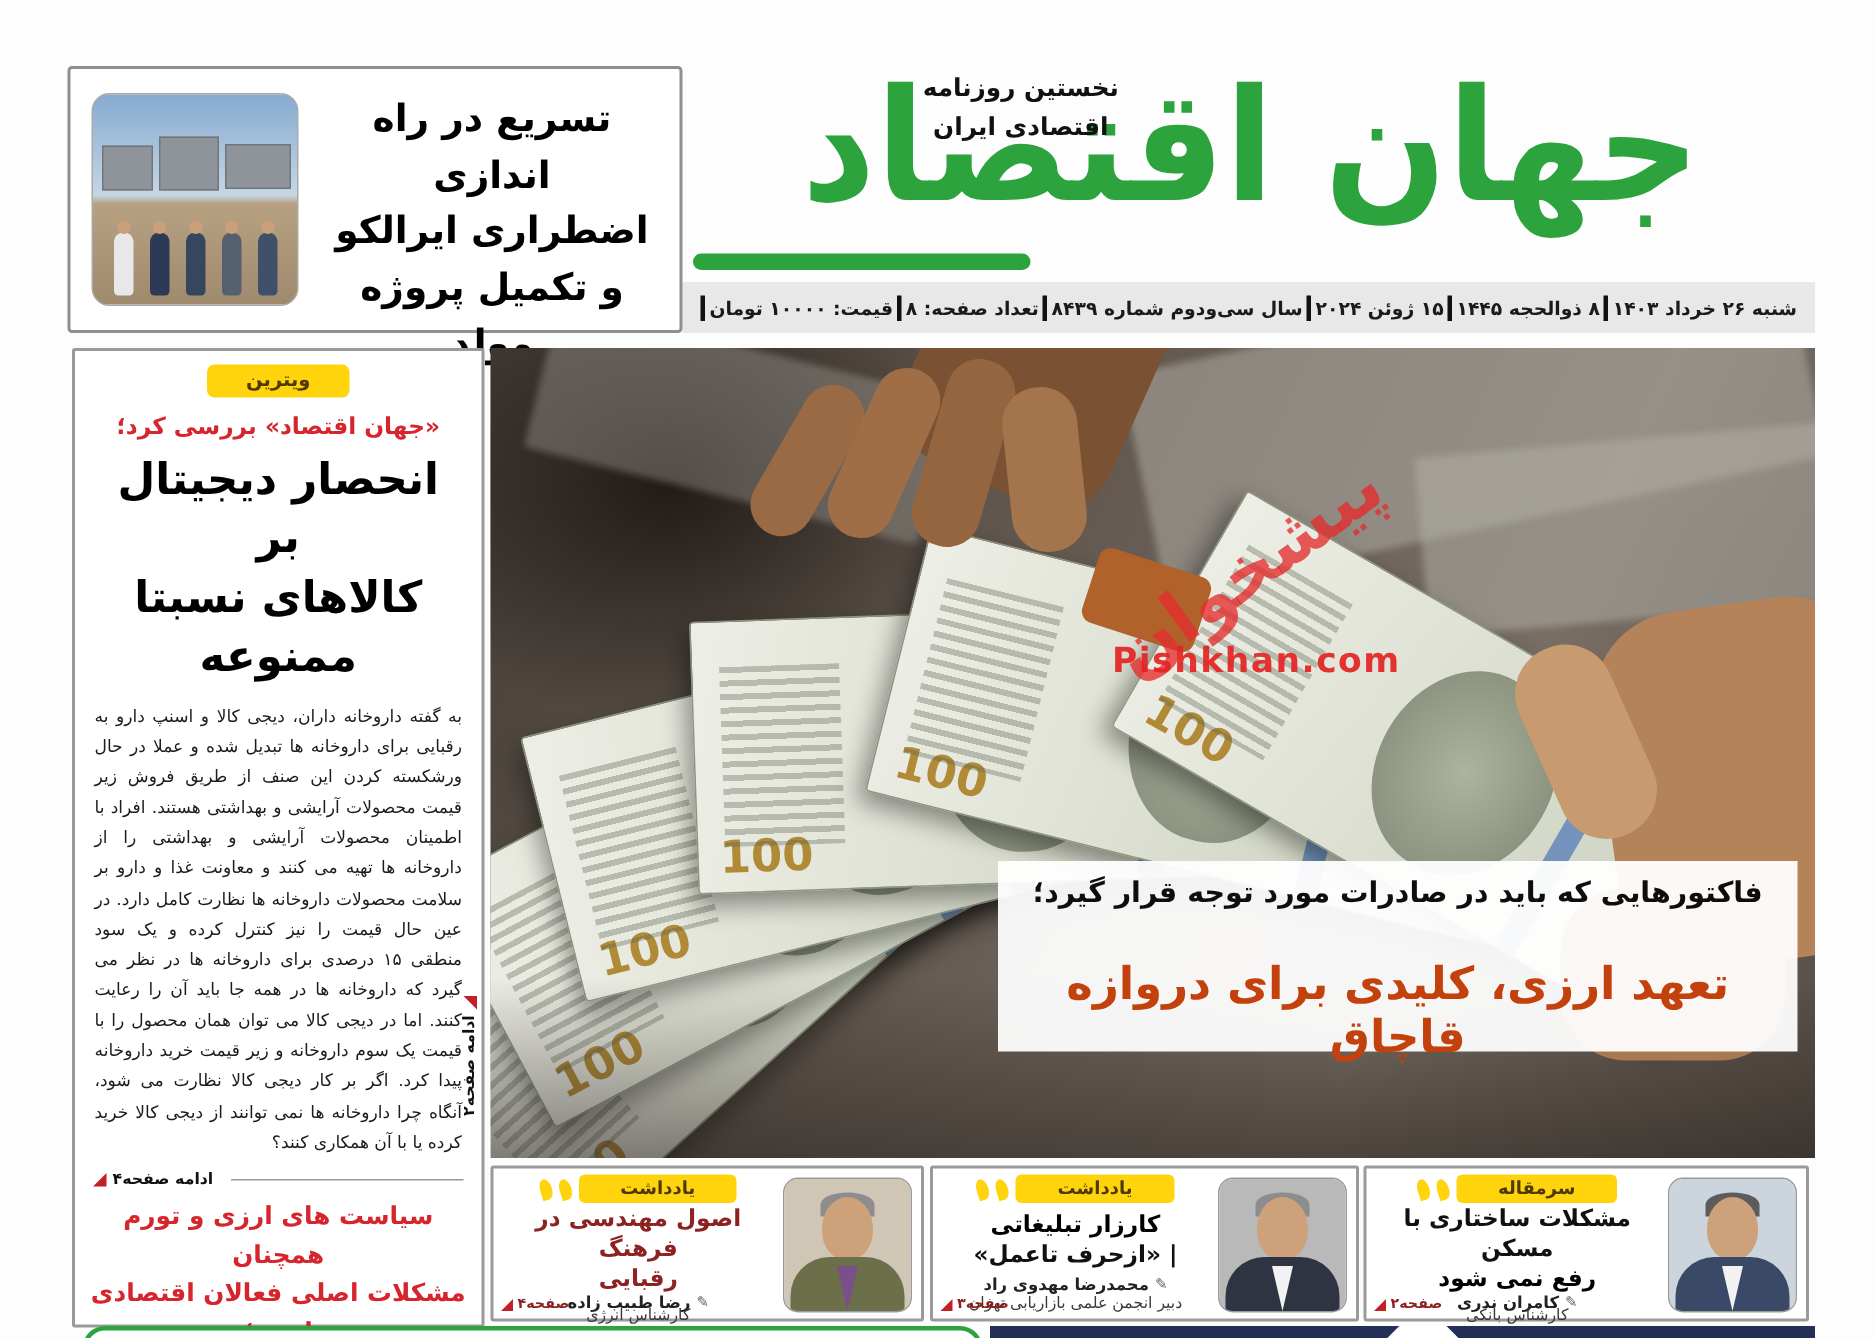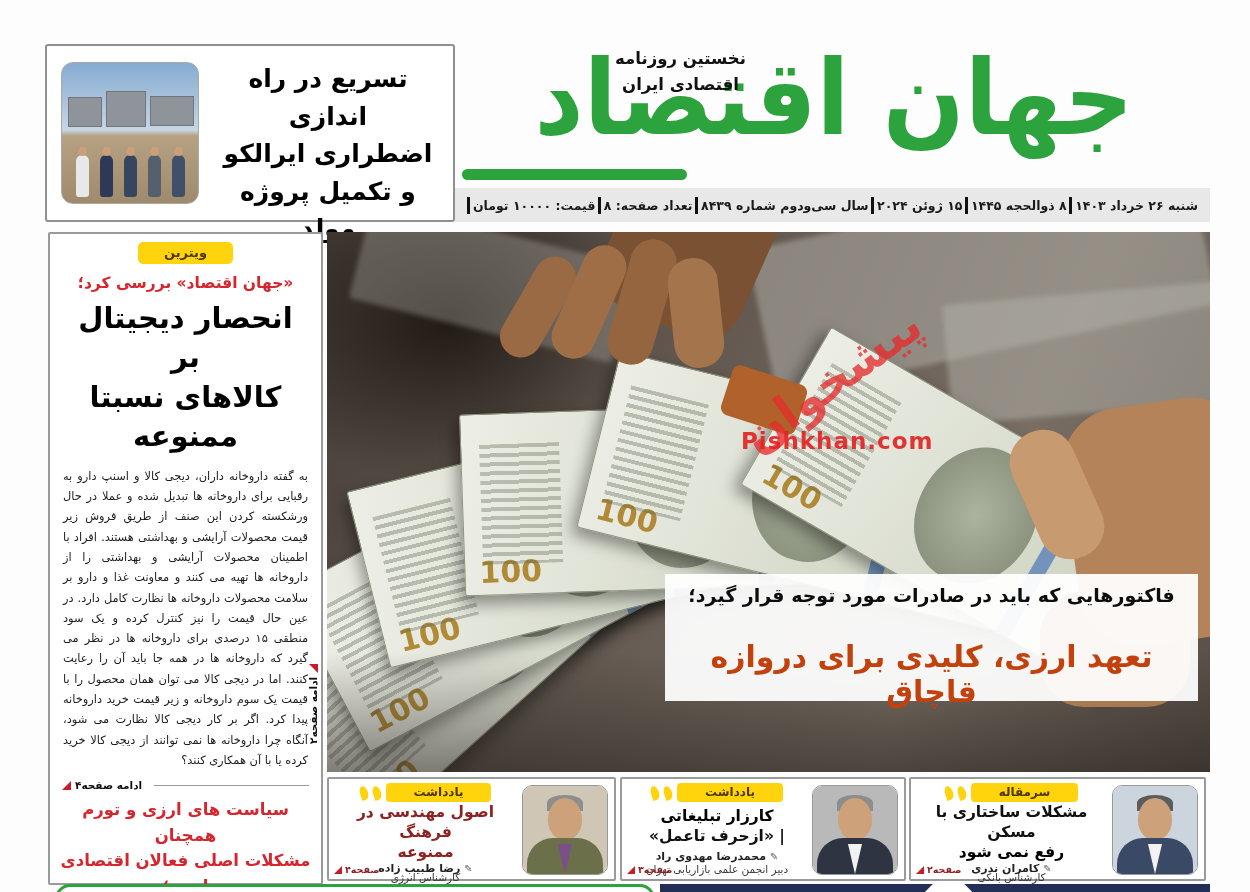--- a/index.html
+++ b/index.html
@@ -296,21 +296,21 @@
       <div class="shirt" style="background:#7a4f8a;"></div>
     </div>
     <div class="bmeta">
       <div class="badge-row">
         <span class="quote-mark"></span>
         <span class="quote-mark"></span>
         <span class="bbadge">یادداشت</span>
       </div>
       <div class="bheadline hl-darkred">
         <div>اصول مهندسی در فرهنگ</div>
-        <div>ممنوعه</div>
+        <div>رقبایی</div>
       </div>
       <div class="bauthor">
         <span class="pen-ico">✎</span>
         <span>رضا طبیب زاده</span>
       </div>
       <div class="brole">کارشناس انرژی</div>
     </div>
     <div class="bpage">
       <span class="flag"></span>
       <span class="txt">صفحه۴</span>

